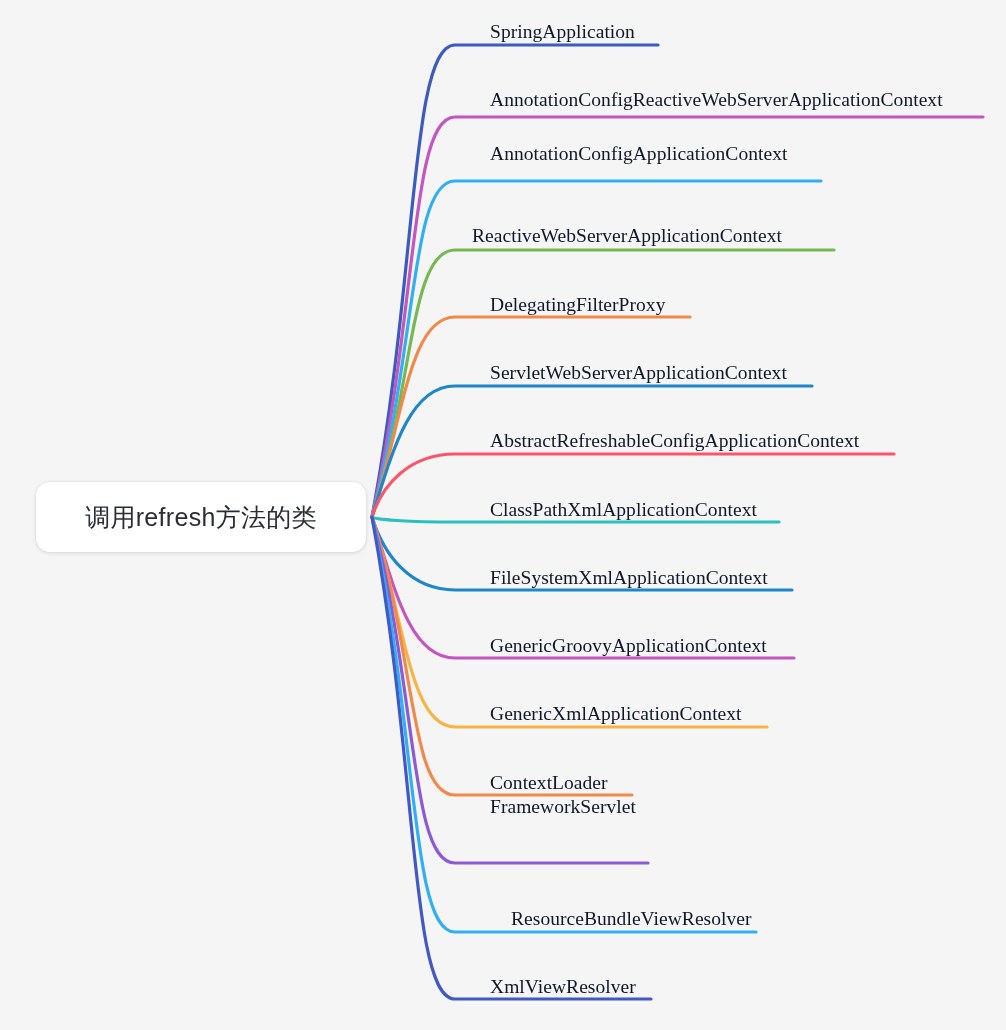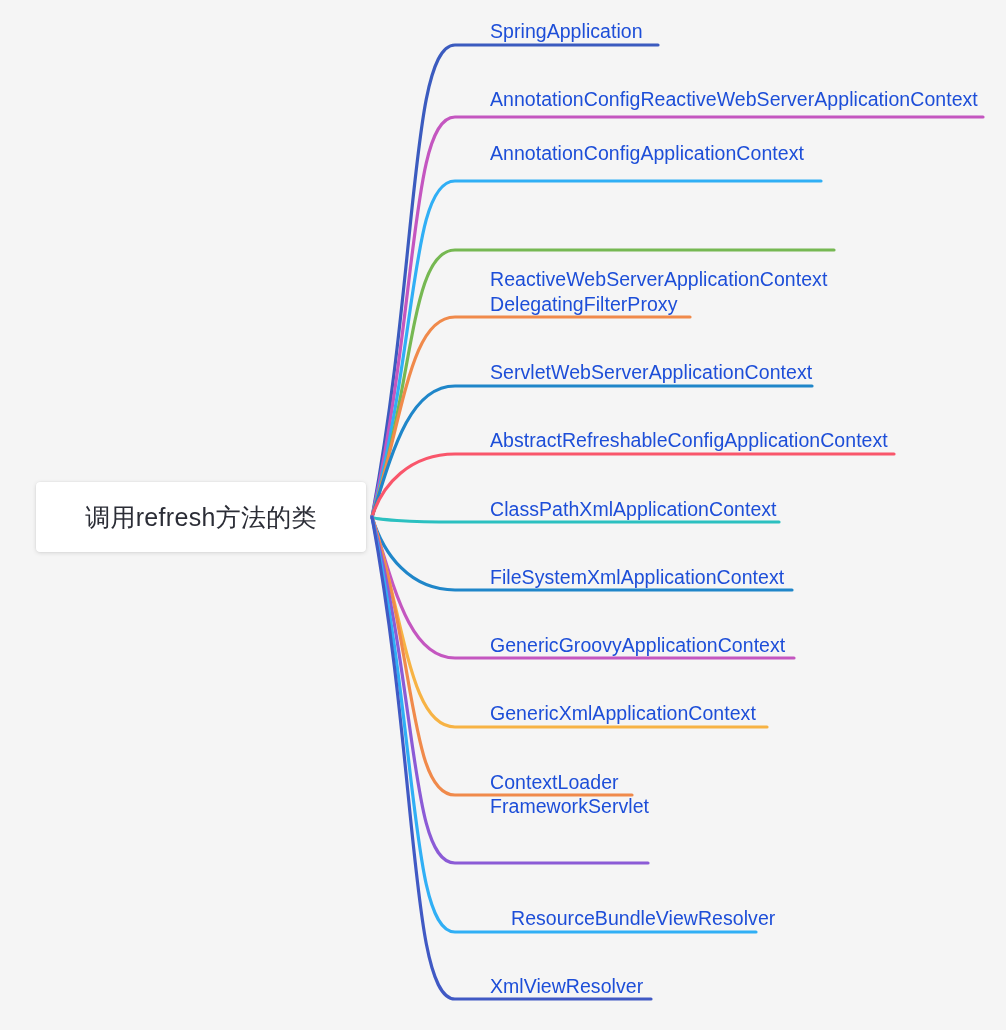--- a/index.html
+++ b/index.html
@@ -28,40 +28,41 @@
     height: 1030px;
     pointer-events: none;
   }
   .root-node {
     position: absolute;
     left: 36px;
     top: 482px;
     width: 330px;
     height: 70px;
     background: #ffffff;
-    border-radius: 4px;
+    border-radius: 14px;
     box-shadow: 0 1px 4px rgba(0,0,0,0.13), 0 0 0 0.5px rgba(0,0,0,0.035);
     display: flex;
     align-items: center;
     justify-content: center;
     box-sizing: border-box;
   }
   .root-label {
     font-size: 25px;
     color: #2b2d36;
     letter-spacing: 0.3px;
     white-space: nowrap;
   }
   .branch-label {
     position: absolute;
     font-size: 19.5px;
-    color: #1d4ed8;
+    color: #0f172a;
     white-space: nowrap;
     line-height: 1;
     letter-spacing: 0.05px;
+    font-family: Liberation Serif, serif;
   }
 </style>
 </head>
 <body>
 
 <div id="mindmap-canvas">
 
   <svg id="branch-svg" viewBox="0 0 1006 1030" xmlns="http://www.w3.org/2000/svg">
       <path d="M 372 517 C 418 271.56, 410.18 45, 455 45 L 658 45" fill="none" stroke="#3b5bbf" stroke-width="3.2" stroke-linecap="round"></path>
       <path d="M 372 517 C 418 309, 410.18 117, 455 117 L 983 117" fill="none" stroke="#c456c0" stroke-width="3.2" stroke-linecap="round"></path>
@@ -80,21 +81,21 @@
       <path d="M 372 517 C 418 767.64, 410.18 999, 455 999 L 651 999" fill="none" stroke="#4059c4" stroke-width="3.2" stroke-linecap="round"></path>
     </svg>
 
   <div class="root-node">
     <span class="root-label">调用refresh方法的类</span>
   </div>
 
 <div class="branch-label" style="left: 490px; top: 22px;">SpringApplication</div>
     <div class="branch-label" style="left: 490px; top: 90px; text-align: right;">AnnotationConfigReactiveWebServerApplicationContext</div>
     <div class="branch-label" style="left: 490px; top: 144px;">AnnotationConfigApplicationContext</div>
-    <div class="branch-label" style="left: 490px; top: 226px; margin-top: 44px;">ReactiveWebServerApplicationContext</div>
+    <div class="branch-label" style="left: 472px; top: 226px;">ReactiveWebServerApplicationContext</div>
     <div class="branch-label" style="left: 490px; top: 295px;">DelegatingFilterProxy</div>
     <div class="branch-label" style="left: 490px; top: 431px;">AbstractRefreshableConfigApplicationContext</div>
     <div class="branch-label" style="left: 490px; top: 363px;">ServletWebServerApplicationContext</div>
     <div class="branch-label" style="left: 490px; top: 500px;">ClassPathXmlApplicationContext</div>
     <div class="branch-label" style="left: 490px; top: 568px;">FileSystemXmlApplicationContext</div>
     <div class="branch-label" style="left: 490px; top: 636px;">GenericGroovyApplicationContext</div>
     <div class="branch-label" style="left: 490px; top: 704px;">GenericXmlApplicationContext</div>
     <div class="branch-label" style="left: 490px; top: 773px;">ContextLoader</div>
     <div class="branch-label" style="left: 490px; top: 797px;">FrameworkServlet</div>
     <div class="branch-label" style="left: 490px; top: 909px; margin-left: 21px;">ResourceBundleViewResolver</div>

